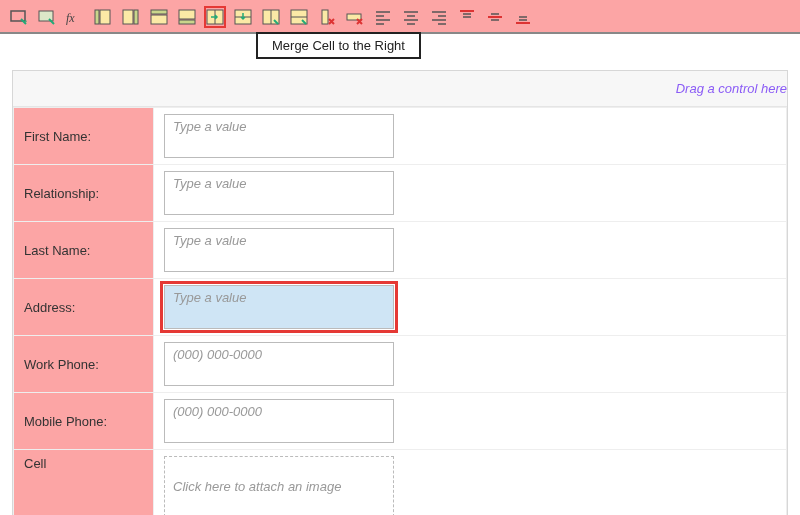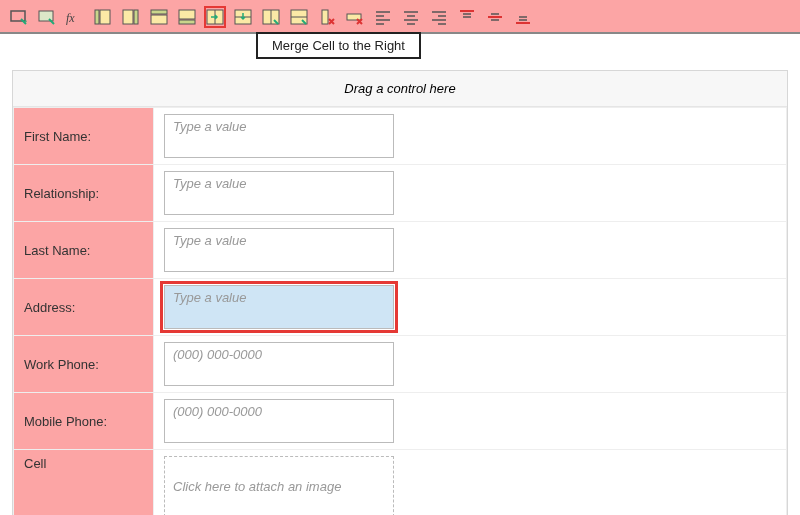--- a/index.html
+++ b/index.html
@@ -42,22 +42,22 @@
     font-size: 13px;
     color: #222;
     z-index: 10;
     margin-left: 32px;
   }
   .canvas-wrap {
     margin: 36px 12px 12px 12px;
     border: 1px solid #d7d7d7;
   }
   .drop-bar {
-    text-align: center;
-    color: #000000;
+    text-align: right;
+    color: #8b5cf6;
     font-style: italic;
     padding: 10px 0;
     border-bottom: 1px solid #e5e5e5;
     background: #f7f7f7;
   }
   .form-table {
     width: 100%;
     border-collapse: collapse;
   }
   .form-table td {

